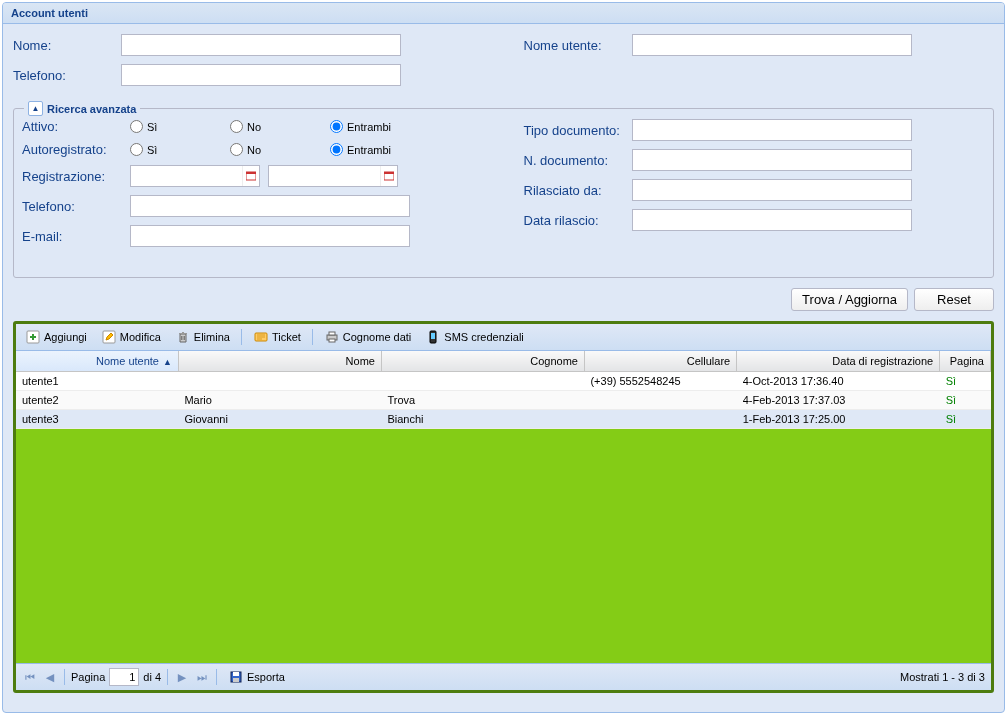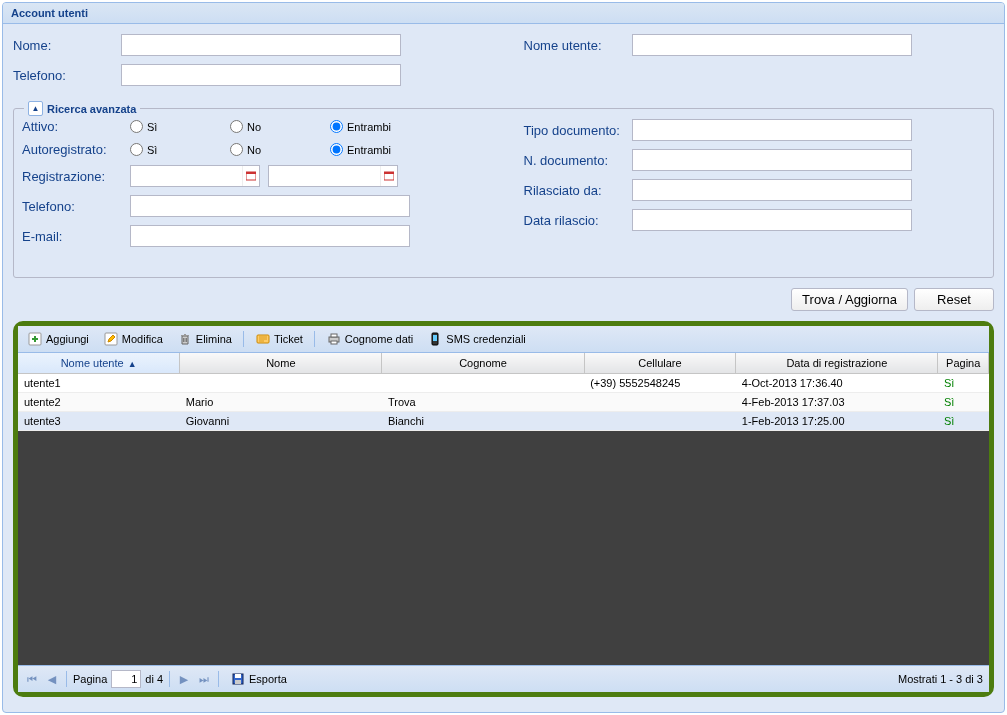--- a/index.html
+++ b/index.html
@@ -132,23 +132,23 @@
   background: linear-gradient(#fff, #eee);
   border: 1px solid #b5b8c8;
   border-radius: 3px;
   padding: 3px 10px;
   font-size: 13px;
   cursor: pointer;
   min-width: 80px;
   text-align: center;
 }
 .grid-panel {
-  border: 5px solid #4d7c0f;
-  background: #404040;
-  border-radius: 10px;
+  border: 3px solid #4d7c0f;
+  background: #84cc16;
+  border-radius: 3px;
 }
 .toolbar {
   background: linear-gradient(#dfe8f6, #cddef3);
   border-bottom: 1px solid #99bbe8;
   padding: 3px 4px;
   display: flex;
   align-items: center;
   gap: 4px;
 }
 .tb-btn {
@@ -171,21 +171,21 @@
   display: flex;
   align-items: center;
   justify-content: center;
 }
 .grid-table { width: 100%; border-collapse: collapse; }
 .grid-header th {
   background: linear-gradient(#f9f9f9, #e3e4e6);
   border-right: 1px solid #c5c5c5;
   border-bottom: 1px solid #c5c5c5;
   padding: 4px 6px;
-  text-align: center;
+  text-align: right;
   font-weight: normal;
   font-size: 11px;
   color: #000;
 }
 .grid-header th.sorted {
   background: linear-gradient(#ebf3fd, #d9e8fb);
   color: #15428b;
 }
 .sort-arrow {
   color: #15428b;

